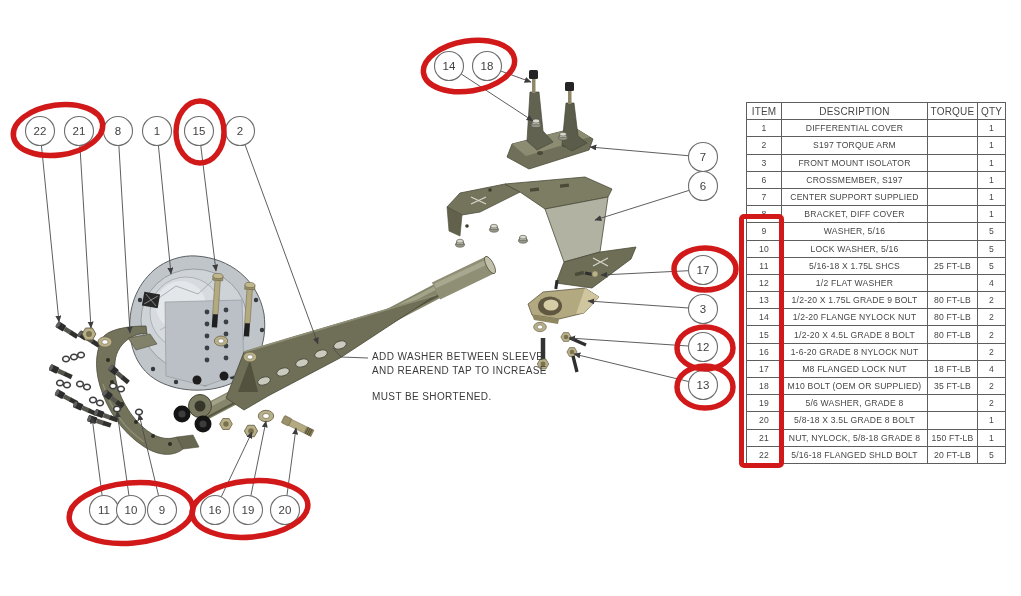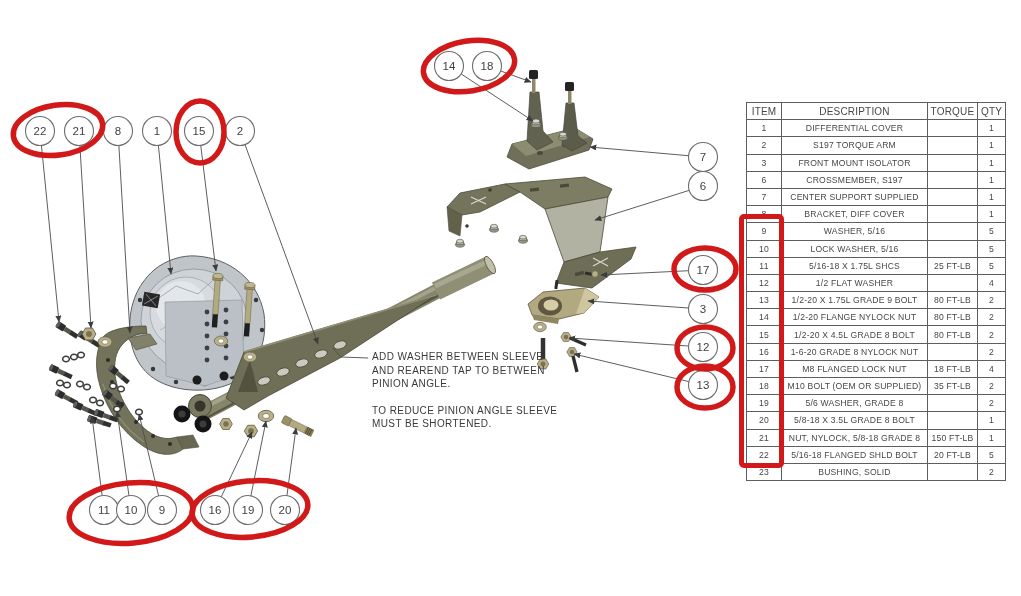--- a/index.html
+++ b/index.html
@@ -358,24 +358,22 @@
         <ellipse cx="705" cy="269" rx="31" ry="21" fill="none" stroke="#d21919" stroke-width="5.5"></ellipse>
         <ellipse cx="705" cy="348" rx="28" ry="21" fill="none" stroke="#d21919" stroke-width="5.5"></ellipse>
         <ellipse cx="705" cy="387" rx="28" ry="21" fill="none" stroke="#d21919" stroke-width="5.5"></ellipse>
         <ellipse cx="131" cy="513" rx="62" ry="30" transform="rotate(-5 131 513)" fill="none" stroke="#d21919" stroke-width="5.5"></ellipse>
         <ellipse cx="250" cy="509" rx="58" ry="28" transform="rotate(-5 250 509)" fill="none" stroke="#d21919" stroke-width="5.5"></ellipse>
       </g>
   </svg>
 
   <div class="note" id="note">
       <div class="note-line">ADD WASHER BETWEEN SLEEVE</div>
-      <div class="note-line">AND REAREND TAP TO BETWEEN</div>
-      <div class="note-line">PINION ANGLE.</div>
+      <div class="note-line">AND REAREND TAP TO INCREASE</div>
       <div class="gap"></div>
-      <div class="note-line">TO REDUCE PINION ANGLE SLEEVE</div>
       <div class="note-line">MUST BE SHORTENED.</div>
     </div>
 
   <table class="bom">
     <thead>
       <tr>
         <th class="col-item">ITEM</th>
         <th class="col-desc">DESCRIPTION</th>
         <th class="col-torque">TORQUE</th>
         <th class="col-qty">QTY</th>
@@ -495,24 +493,18 @@
           <td>NUT, NYLOCK, 5/8-18 GRADE 8</td>
           <td>150 FT-LB</td>
           <td>1</td>
         </tr>
         <tr>
           <td>22</td>
           <td>5/16-18 FLANGED SHLD BOLT</td>
           <td>20 FT-LB</td>
           <td>5</td>
         </tr>
-        <tr>
-          <td>23</td>
-          <td>BUSHING, SOLID</td>
-          <td></td>
-          <td>2</td>
-        </tr>
       </tbody>
   </table>
 
   <div class="table-redbox"></div>
 
 </div>
 
 </body></html>

